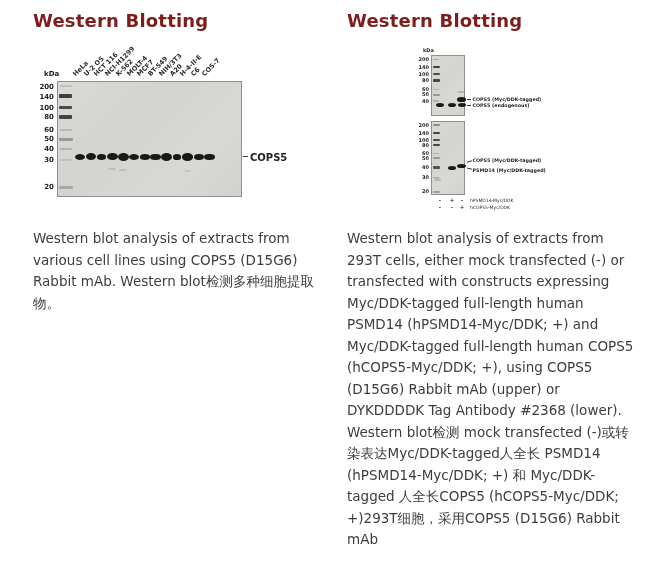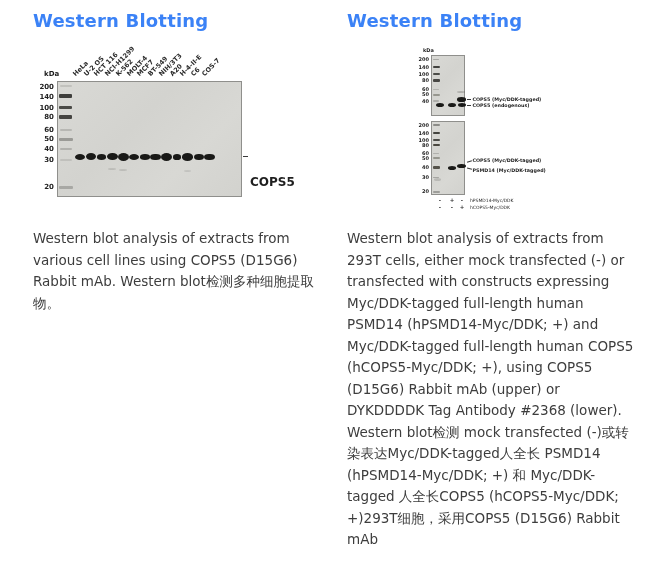--- a/index.html
+++ b/index.html
@@ -1,34 +1,34 @@
 <!DOCTYPE html>
 <html><head>
 <meta charset="utf-8">
 <style>
   html,body{margin:0;padding:0;background:#ffffff;}
   body{width:670px;height:577px;overflow:hidden;position:relative;
        font-family:"DejaVu Sans","Liberation Sans",sans-serif;}
   .abs{position:absolute;}
-  .panel-title{position:absolute;top:10px;font-size:18px;font-weight:bold;color:#3b82f6;letter-spacing:0.2px;}
+  .panel-title{position:absolute;top:10px;font-size:18px;font-weight:bold;color:#7f1d1d;letter-spacing:0.2px;}
   .caption{position:absolute;top:228px;font-size:13.5px;line-height:21.5px;color:#3d3d3d;}
   
   .gel{position:absolute;background:linear-gradient(135deg,#d9d9d5 0%,#d3d3cf 40%,#d8d8d4 70%,#d2d2ce 100%);
        border:1px solid #8f8f8c;box-sizing:border-box;}
   .kda-unit{position:absolute;font-weight:bold;color:#1c1c1c;text-align:right;}
   .mk-label{position:absolute;font-weight:bold;color:#222;text-align:right;transform:translateY(-50%);}
   .mk-label-l{width:24px;font-size:7px;}
   .mk-label-r{width:12px;font-size:5px;}
   .ladder{position:absolute;border-radius:1px;}
   .band{position:absolute;background:#191917;border-radius:50%;filter:blur(0.5px);}
   .lane-label{position:absolute;font-size:6.5px;font-weight:bold;color:#2b2b2b;white-space:nowrap;
               transform:rotate(-45deg);transform-origin:0 100%;height:7px;line-height:7px;}
   .callout-line{position:absolute;background:#3a3a3a;height:1px;}
   .blot-label{position:absolute;font-weight:bold;color:#1f1f1f;white-space:nowrap;}
-  .blot-label-big{font-size:12px;margin-top:23px;}
+  .blot-label-big{font-size:10px;}
   .blot-label-sm{font-size:4.8px;transform:translateY(-50%);}
   .sign{position:absolute;font-size:5.5px;font-weight:bold;color:#1f1f1f;transform:translate(-50%,-50%);}
   .row-label{position:absolute;font-size:4.5px;color:#2a2a2a;white-space:nowrap;transform:translateY(-50%);}
 </style>
 </head>
 <body>
 
 <div class="panel-title" style="left:33px;">Western Blotting</div>
 
 <div class="abs" style="left:0;top:0;">

